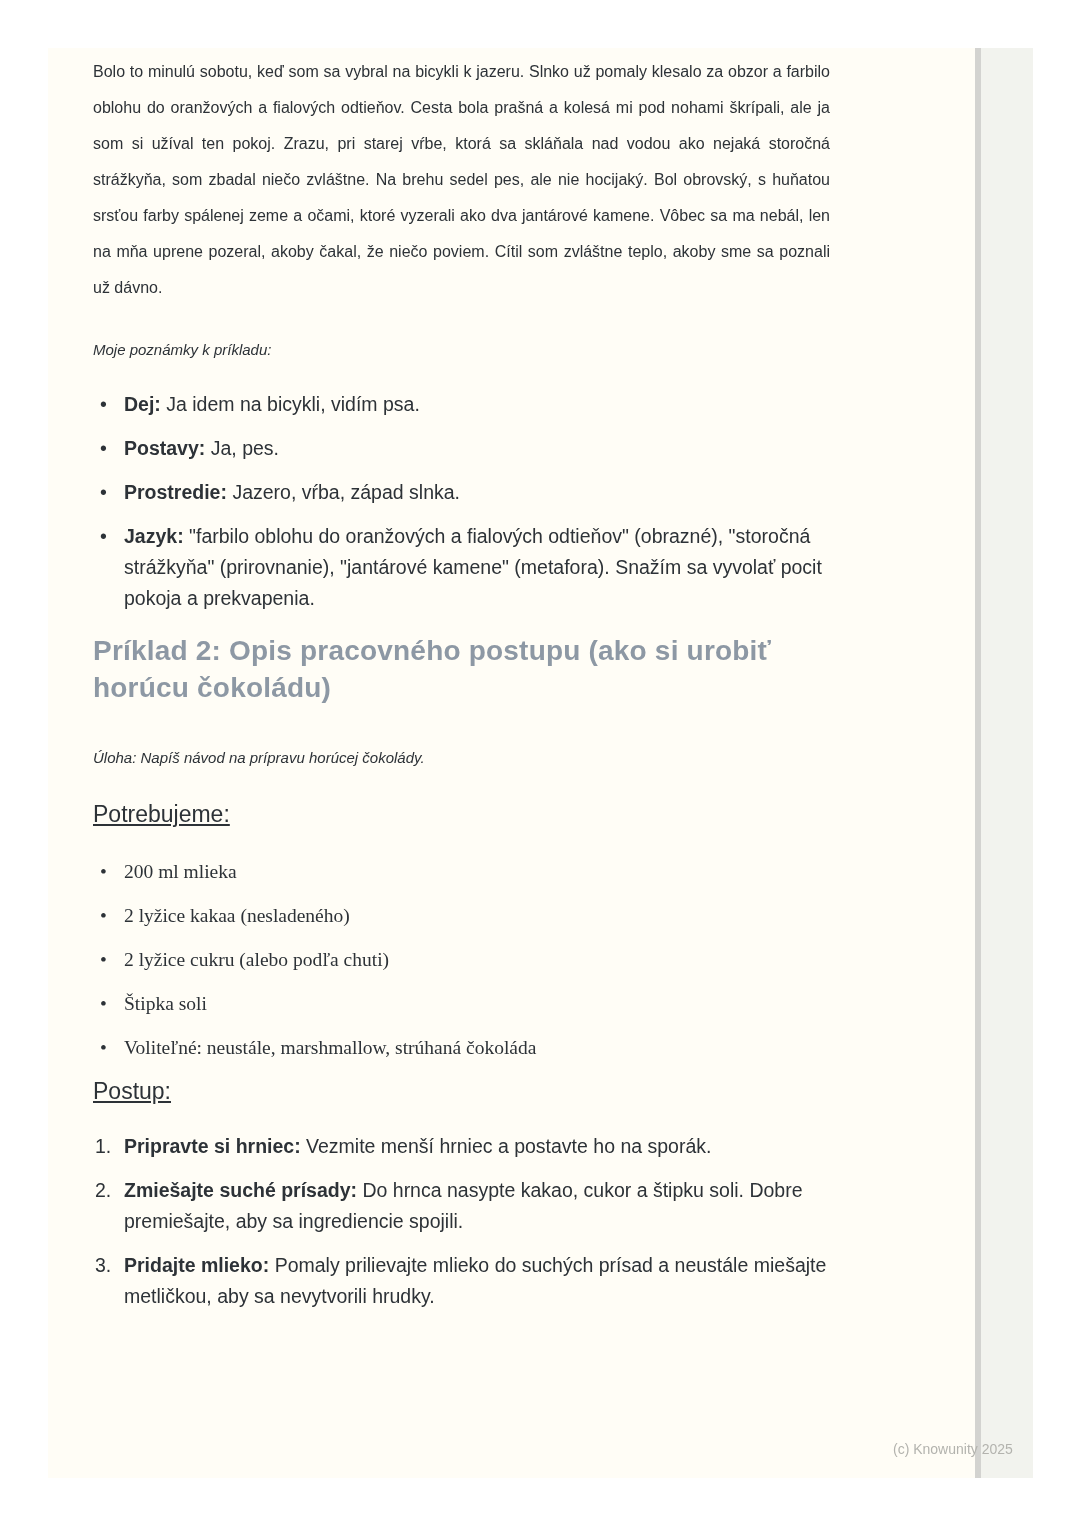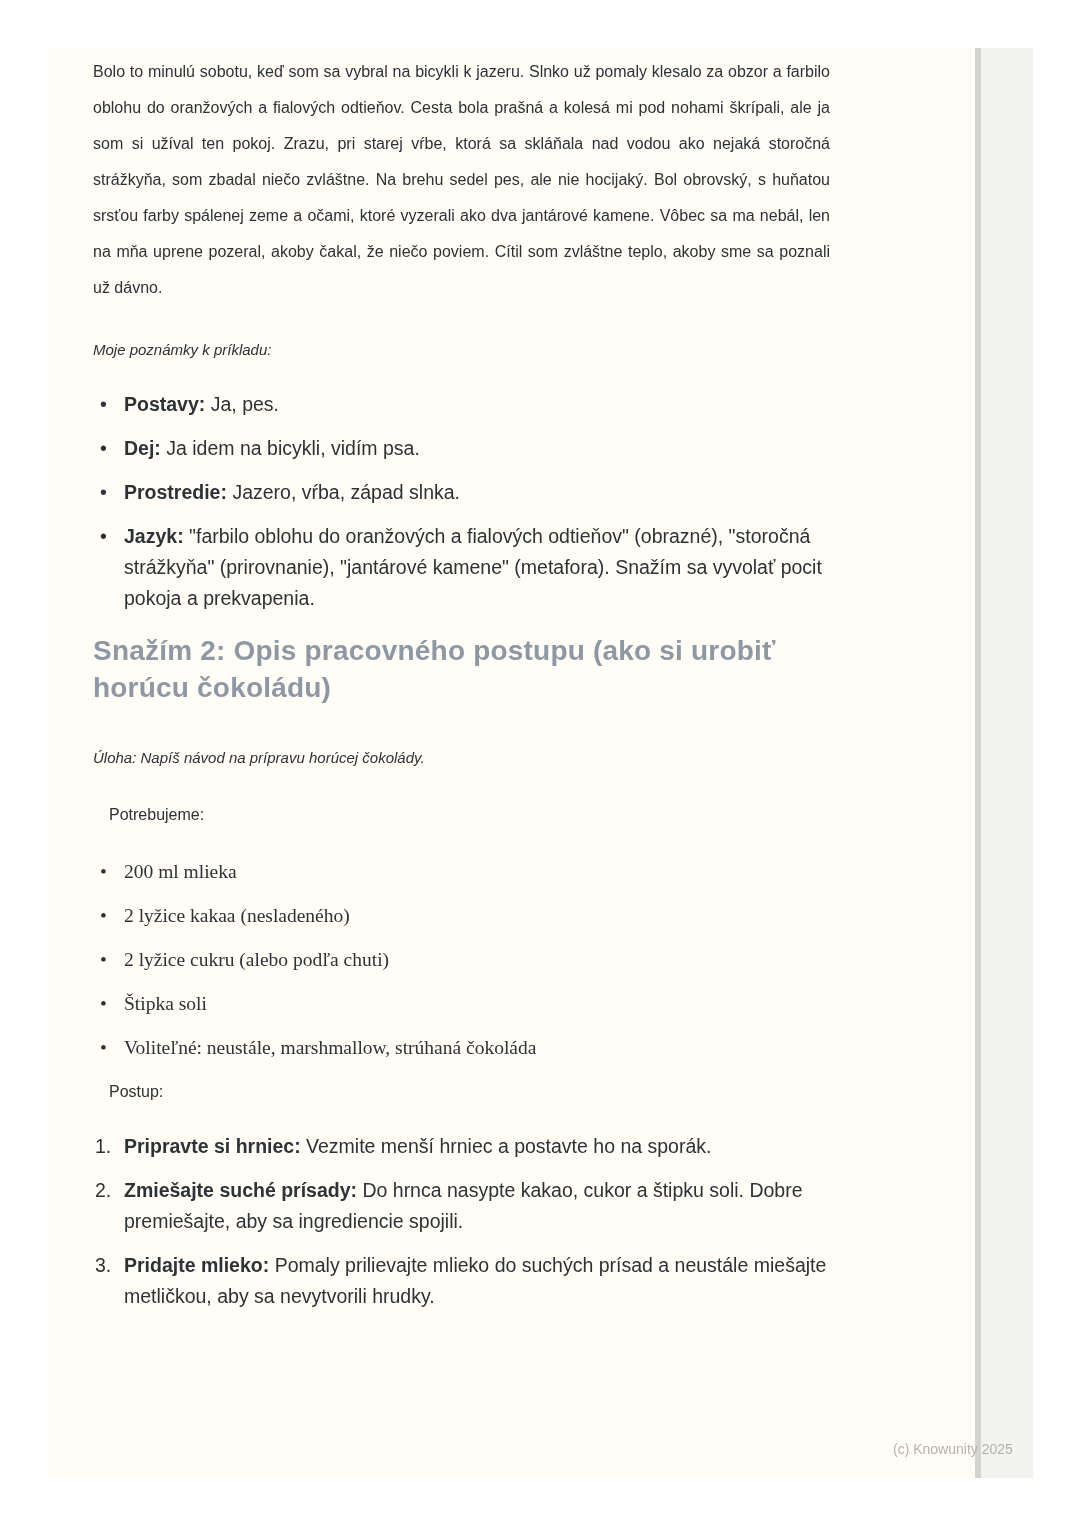--- a/index.html
+++ b/index.html
@@ -62,23 +62,24 @@
     font-style: italic;
     margin: 0 0 24px 0;
   }
   .bold-line {
     font-size: 19.5px;
     line-height: 31px;
     font-weight: bold;
     margin: 0 0 26px 0;
   }
   .plain-line {
-    font-size: 16px;
+    font-size: 23px;
     line-height: 31px;
-    margin: 0 0 26px 16px;
+    margin: 0 0 26px 0;
+    text-decoration: underline;
   }
   .plain-line.tight { margin-bottom: 24px; }
   ul.doc-list, ol.doc-list {
     list-style: none;
     margin: 0 0 18px 0;
     padding: 0;
     counter-reset: step;
   }
   ul.doc-list li, ol.doc-list li {
     position: relative;
@@ -117,27 +118,27 @@
 </head>
 <body>
 
 <div class="doc-page">
 
   <p class="body-par">Bolo to minulú sobotu, keď som sa vybral na bicykli k jazeru. Slnko už pomaly klesalo za obzor a farbilo oblohu do oranžových a fialových odtieňov. Cesta bola prašná a kolesá mi pod nohami škrípali, ale ja som si užíval ten pokoj. Zrazu, pri starej vŕbe, ktorá sa skláňala nad vodou ako nejaká storočná strážkyňa, som zbadal niečo zvláštne. Na brehu sedel pes, ale nie hocijaký. Bol obrovský, s huňatou srsťou farby spálenej zeme a očami, ktoré vyzerali ako dva jantárové kamene. Vôbec sa ma nebál, len na mňa uprene pozeral, akoby čakal, že niečo poviem. Cítil som zvláštne teplo, akoby sme sa poznali už dávno.</p>
 
   <p class="italic-line">Moje poznámky k príkladu:</p>
 
   <ul class="doc-list">
+    <li><span class="b">Dej:</span> <span>Ja idem na bicykli, vidím psa.</span></li>
     <li><span class="b">Postavy:</span> <span>Ja, pes.</span></li>
-    <li><span class="b">Dej:</span> <span>Ja idem na bicykli, vidím psa.</span></li>
     <li><span class="b">Prostredie:</span> <span>Jazero, vŕba, západ slnka.</span></li>
     <li><span class="b">Jazyk:</span> <span>"farbilo oblohu do oranžových a fialových odtieňov" (obrazné), "storočná strážkyňa" (prirovnanie), "jantárové kamene" (metafora). Snažím sa vyvolať pocit pokoja a prekvapenia.</span></li>
   </ul>
 
-  <h2 class="section-heading">Snažím 2: Opis pracovného postupu (ako si urobiť horúcu čokoládu)</h2>
+  <h2 class="section-heading">Príklad 2: Opis pracovného postupu (ako si urobiť horúcu čokoládu)</h2>
 
   <p class="italic-line" style="margin-bottom:26px;">Úloha: Napíš návod na prípravu horúcej čokolády.</p>
 
 
   <p class="plain-line">Potrebujeme:</p>
 
   <ul class="doc-list" style="margin-bottom:13px;font-family:Liberation Serif, serif;">
     <li>200 ml mlieka</li>
     <li>2 lyžice kakaa (nesladeného)</li>
     <li>2 lyžice cukru (alebo podľa chuti)</li>

